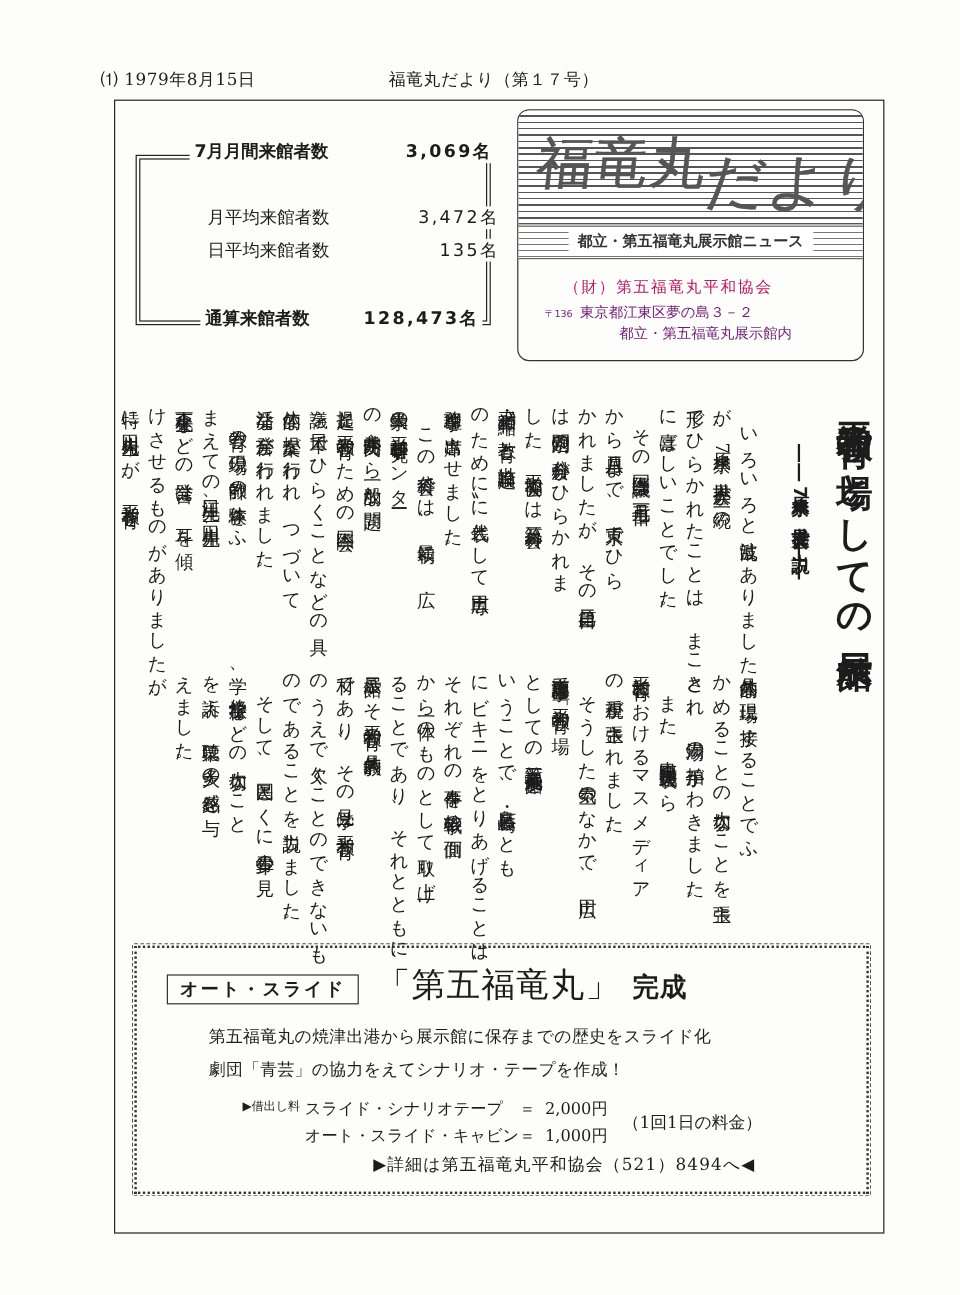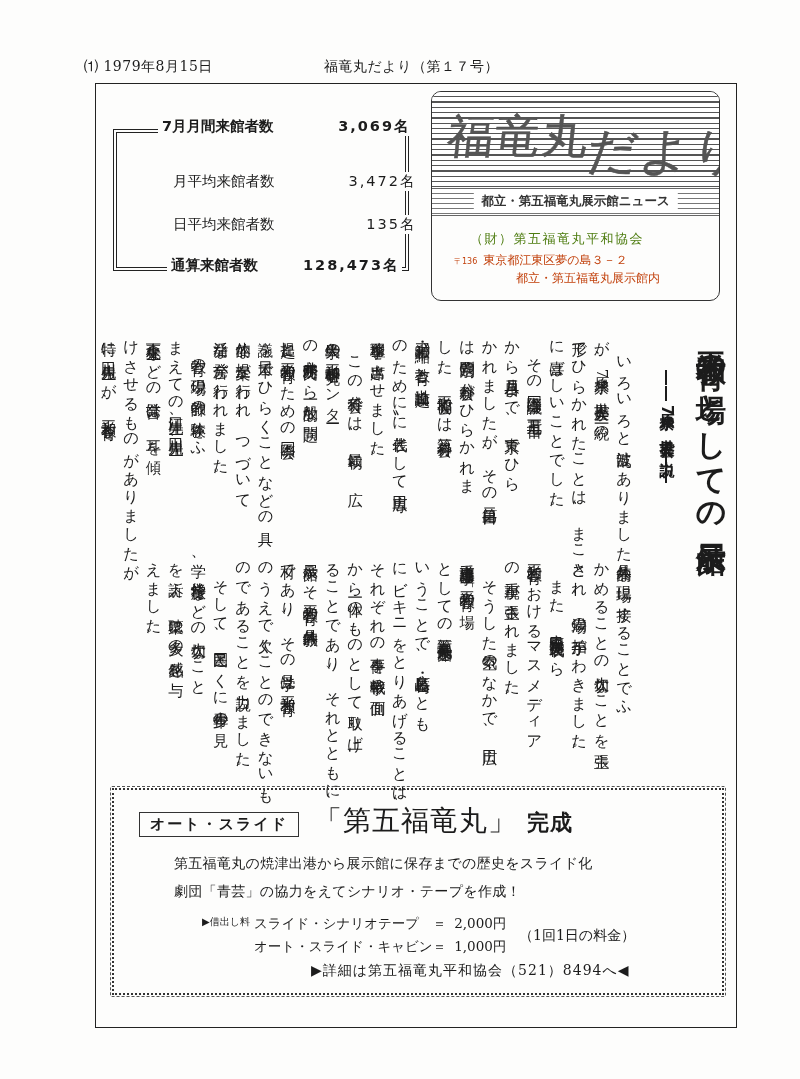--- a/index.html
+++ b/index.html
@@ -11,36 +11,36 @@
   .header .date { position: absolute; left: 0; top: 0; white-space: nowrap; }
   .header .paper { position: absolute; left: 240px; top: 0; white-space: nowrap; }
   .frame { position: absolute; left: 95px; top: 83px; width: 642px; height: 945px; border: 1.5px solid #222; box-sizing: border-box; }
 
   .stats { position: absolute; left: 113px; top: 117px; width: 300px; height: 158px; font-family: "DejaVu Sans", sans-serif; }
   .stats .bracket { position: absolute; left: 0; top: 12px; width: 296px; height: 142px; border: 4px double #222; box-sizing: border-box; }
   .stats .row { position: absolute; background: #fdfdfc; padding: 0 4px; white-space: nowrap; font-size: 14.5px; }
   .stats .row.bold { font-weight: bold; }
   .stats .r1 { top: 0; left: 32px; margin-left: 13px; }
   .stats .r2 { top: 55px; left: 56px; }
-  .stats .r3 { top: 82px; left: 56px; margin-top: 16px; }
+  .stats .r3 { top: 82px; left: 56px; }
   .stats .r4 { top: 139px; left: 54px; }
   .stats .lbl { display: inline-block; width: 135px; }
   .stats .r1 .lbl { width: 140px; }
   .stats .r4 .lbl { width: 120px; }
   .stats .val { display: inline-block; width: 92px; text-align: right; letter-spacing: 2px; }
 
   .masthead { position: absolute; left: 431px; top: 91px; width: 289px; height: 210px; border: 1.5px solid #333; border-radius: 10px; box-sizing: border-box; overflow: hidden; font-family: "DejaVu Sans", sans-serif; }
   .masthead .stripes { position: absolute; left: 0; top: 0; width: 100%; height: 95px;
     background: repeating-linear-gradient(#fff 0 4px, #555 4px 5.3px); }
   .masthead .logo { position: absolute; left: 16px; top: 10px; font-size: 46px; color: #555; letter-spacing: 1px; font-family: "DejaVu Sans", sans-serif; font-weight: 300; -webkit-text-stroke: 0.5px #555; white-space: nowrap; transform: skewX(-6deg); }
   .masthead .logo .kana { font-size: 50px; position: relative; top: 16px; }
   .masthead .subtitle-band { position: absolute; left: 0; top: 96px; width: 100%; height: 26px; border-top: 1px solid #666; border-bottom: 1px solid #666; background: repeating-linear-gradient(#fff 0 4px, #777 4px 5px); }
   .masthead .subtitle { position: absolute; left: 50%; top: 4px; transform: translateX(-50%); background: #fff; padding: 0 8px; font-size: 12.5px; font-weight: bold; white-space: nowrap; color: #333; }
-  .masthead .org { position: absolute; left: 38px; top: 138px; font-size: 13px; letter-spacing: 1.5px; color: #4d7c0f; white-space: nowrap; }
-  .masthead .addr { position: absolute; left: 22px; top: 160px; font-size: 12px; color: #c2410c; white-space: nowrap; line-height: 17px; }
+  .masthead .org { position: absolute; left: 38px; top: 138px; font-size: 13px; letter-spacing: 1.5px; color: #be185d; white-space: nowrap; }
+  .masthead .addr { position: absolute; left: 22px; top: 160px; font-size: 12px; color: #701a75; white-space: nowrap; line-height: 17px; }
   .masthead .addr .zip { font-size: 8px; margin-right: 6px; }
   .masthead .addr .l2 { padding-left: 62px; }
   .masthead .addr .l3 { padding-left: 80px; letter-spacing: 1px; }
 
   .title-col { position: absolute; left: 690px; top: 328px; writing-mode: vertical-rl; font-size: 30px; font-weight: bold; letter-spacing: 2px; white-space: nowrap; font-family: "DejaVu Sans", sans-serif; }
   .subtitle-col { position: absolute; left: 657px; top: 370px; writing-mode: vertical-rl; font-size: 15px; font-weight: bold; white-space: nowrap; font-family: "DejaVu Sans", sans-serif; letter-spacing: 1px; }
   .subtitle-col .dash { display: inline-block; }
 
   .body-text { position: absolute; writing-mode: vertical-rl; font-size: 15.3px; line-height: 22.4px; letter-spacing: 1.2px; white-space: pre; }
   .body-upper { right: 165px; top: 330px; height: 225px; }

